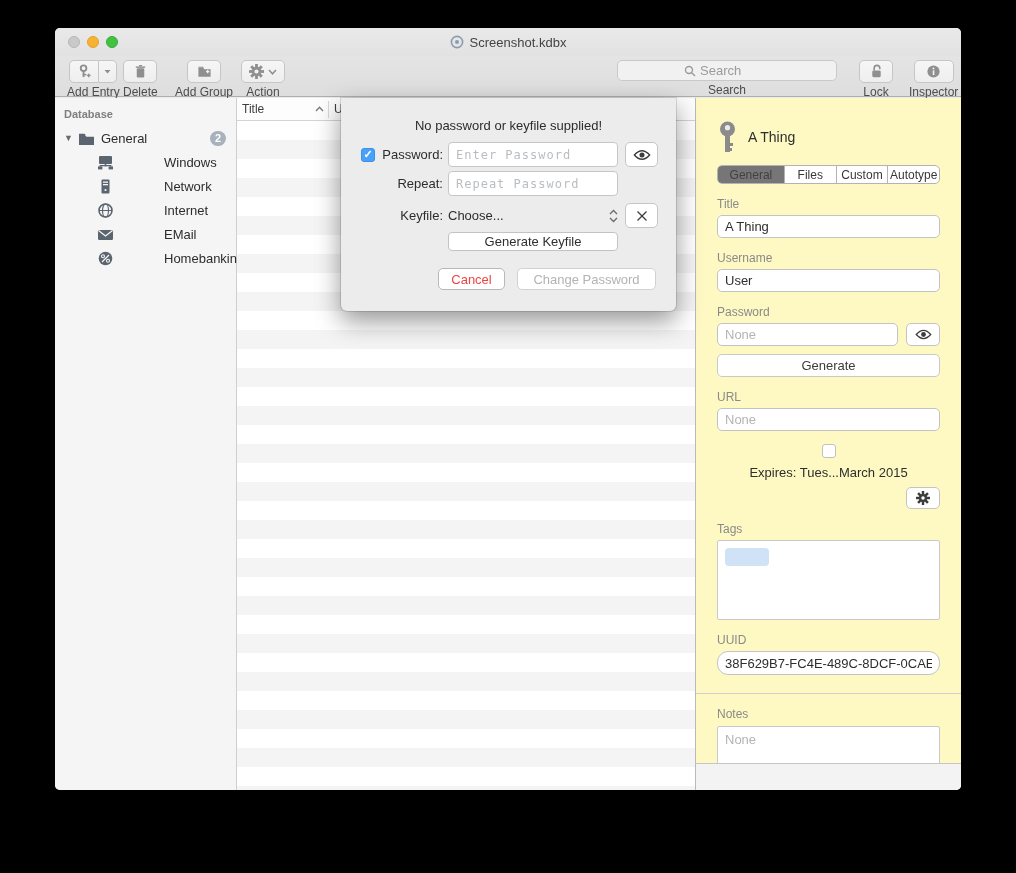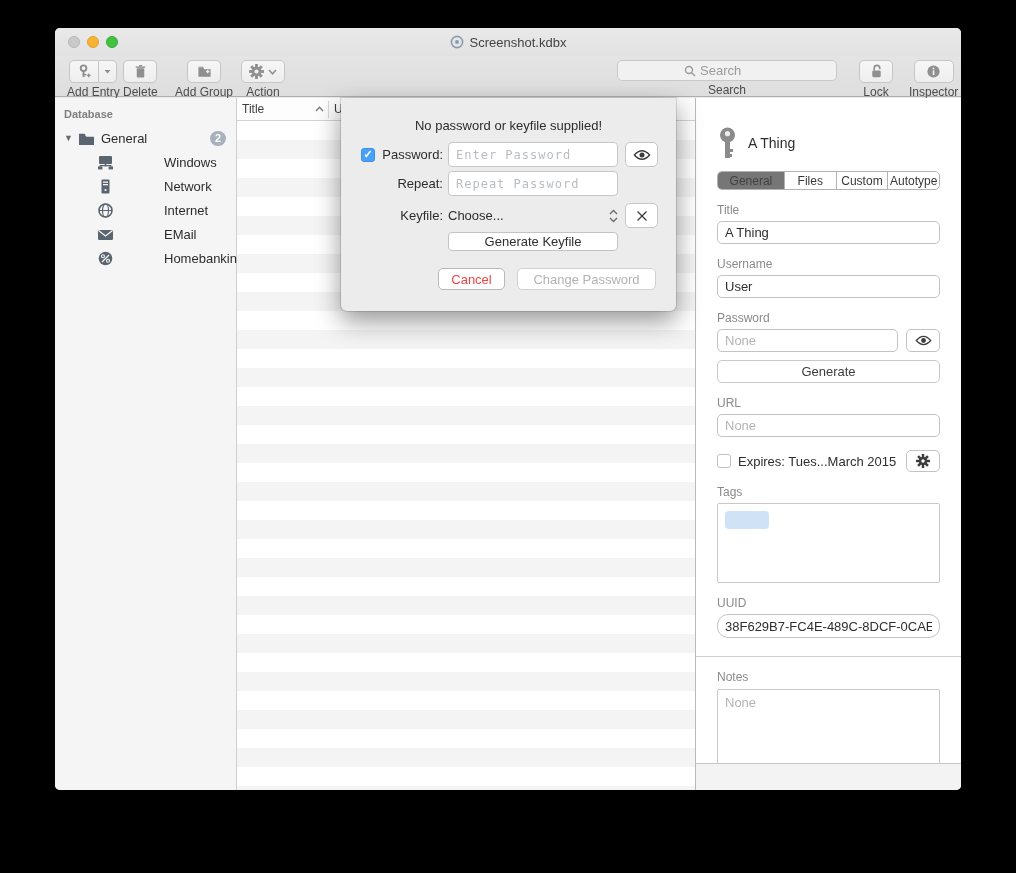--- a/index.html
+++ b/index.html
@@ -59,41 +59,41 @@
   .el-header { height:23px; background:#fdfdfd; border-bottom:1px solid #d4d4d4;
                display:flex; align-items:center; font-size:12px; color:#3d3d3d; }
   .el-col1 { width:91px; padding-left:5px; display:flex; align-items:center; }
   .sort-ic { margin-left:auto; margin-right:4px; width:9px; height:6px; color:#7c7c7c; }
   .el-divider { width:1px; height:17px; background:#d8d8d8; }
   .el-col2 { padding-left:5px; }
   .el-rows { position:absolute; left:0; top:23px; right:0; bottom:0;
              background:repeating-linear-gradient(to bottom,#ffffff 0 19px,#f4f4f5 19px 38px); }
 
   .inspector { position:absolute; left:640px; top:0; width:266px; height:100%;
-               background:#ffffff; border-left:1px solid #b9b9b9; padding:14px 21px; }
+               background:#fef9c3; border-left:1px solid #b9b9b9; padding:8px 21px; }
   .insp-head { display:flex; align-items:center; gap:10px; margin-top:14px; height:34px; }
   .key-ic { width:21px; height:33px; color:#8b8b8b; }
   .insp-title { font-size:14px; color:#2e2e2e; }
   .tabs { display:flex; margin-top:11px; height:19px; border:1px solid #b3b3b3;
           border-radius:5px; overflow:hidden; background:#fff; }
   .tab { flex:1; display:flex; align-items:center; justify-content:center;
          font-size:12px; color:#383838; border-left:1px solid #b3b3b3; }
   .tab:first-child { border-left:none; flex:1.3; }
   .tab.sel { background:#767676; color:#414141; }
   .fld-label { font-size:12px; color:#8a8a8a; margin-top:13px; margin-bottom:4px; }
   .fld { width:100%; height:23px; border:1px solid #c3c3c3; border-radius:5px; background:#fff;
          font-size:13px; color:#2e2e2e; padding:0 7px; font-family:"Liberation Sans",sans-serif; outline:none; }
   .fld::placeholder { color:#b4b4b4; }
   .row-flex { display:flex; gap:8px; align-items:center; }
   .eye-btn, .sq-btn { width:34px; height:23px; flex:none; background:#fff; border:1px solid #c3c3c3;
              border-radius:5px; display:flex; align-items:center; justify-content:center; color:#3c3c3c; }
   .wide-btn { width:100%; height:23px; background:#fff; border:1px solid #c9c9c9; border-radius:5px;
               font-size:13px; color:#3c3c3c; display:flex; align-items:center; justify-content:center;
               margin-top:8px; }
-  .expires-row { display:flex; align-items:center; margin-top:13px; gap:7px; }
+  .expires-row { display:flex; align-items:center; margin-top:13px; gap:7px;flex-direction:column; }
   .cb { width:14px; height:14px; border:1px solid #c0c0c0; border-radius:3px; background:#fff; flex:none; }
   .cb.checked { background:#4aa1f8; border-color:#3b90ec; color:#fff; font-size:11px; font-weight:bold;
                 display:flex; align-items:center; justify-content:center; line-height:1; }
   .expires-label { font-size:13px; color:#2e2e2e; }
   .gear-btn { margin-left:auto; }
   .tags-box { width:100%; height:80px; background:#fff; border:1px solid #c9c9c9; border-radius:2px;
               margin-top:1px; padding:7px; }
   .tag-chip { width:44px; height:18px; background:#cfe2f6; border-radius:4px; }
   .uuid-fld { border-radius:7px; font-size:13px; white-space:nowrap; overflow:hidden; }
   .divider { height:1px; background:#d0d0d0; margin:18px -21px 0; }

